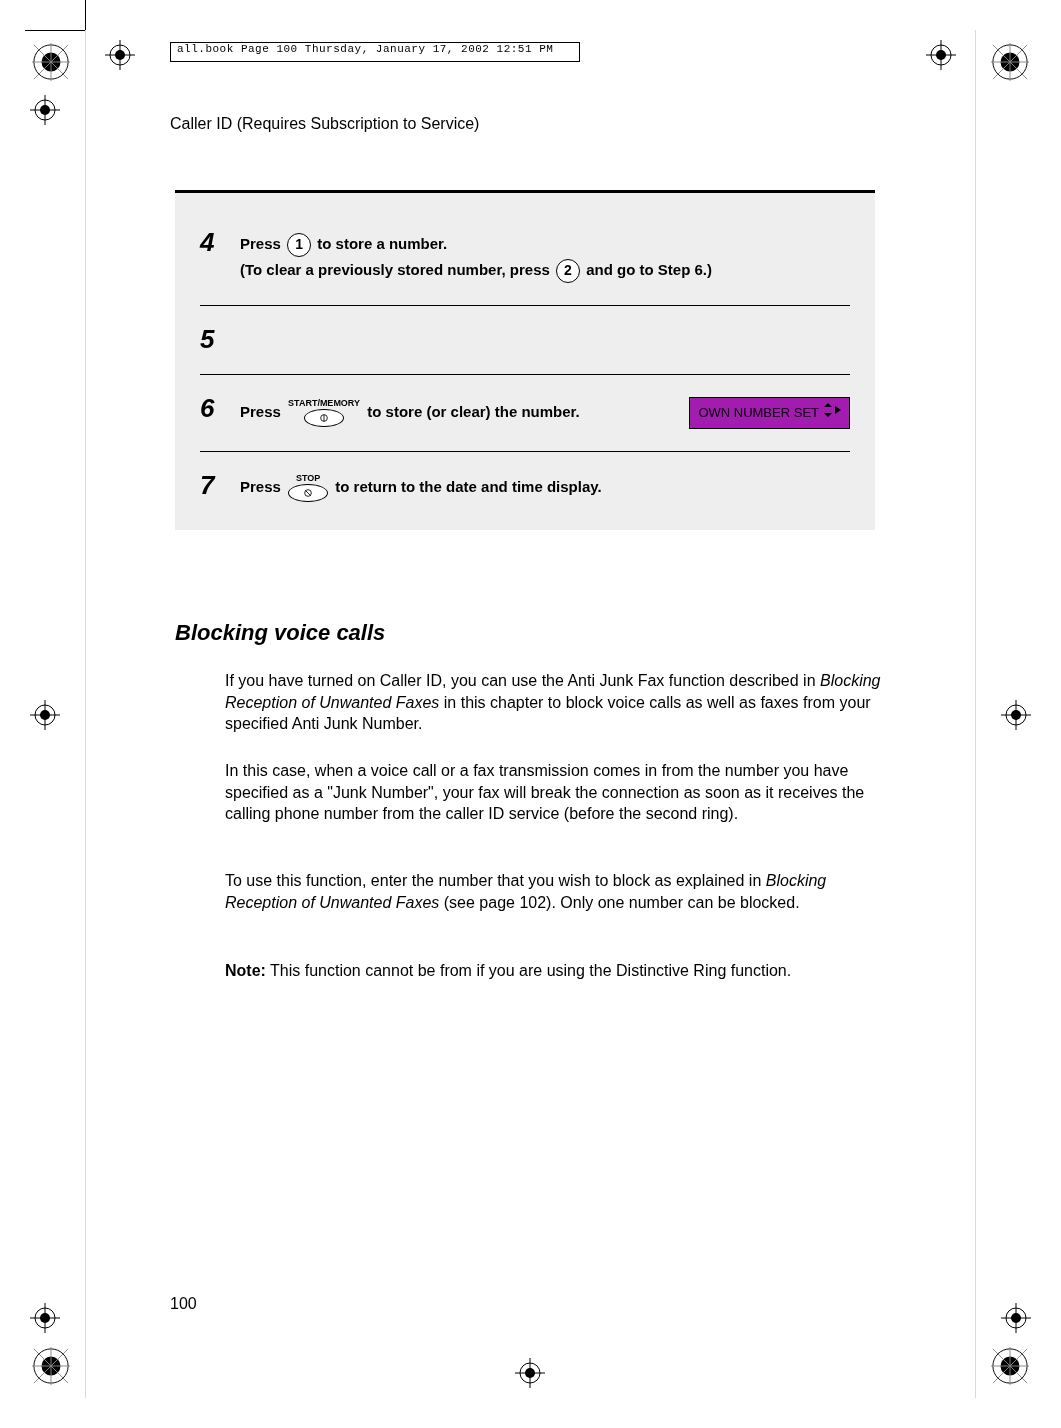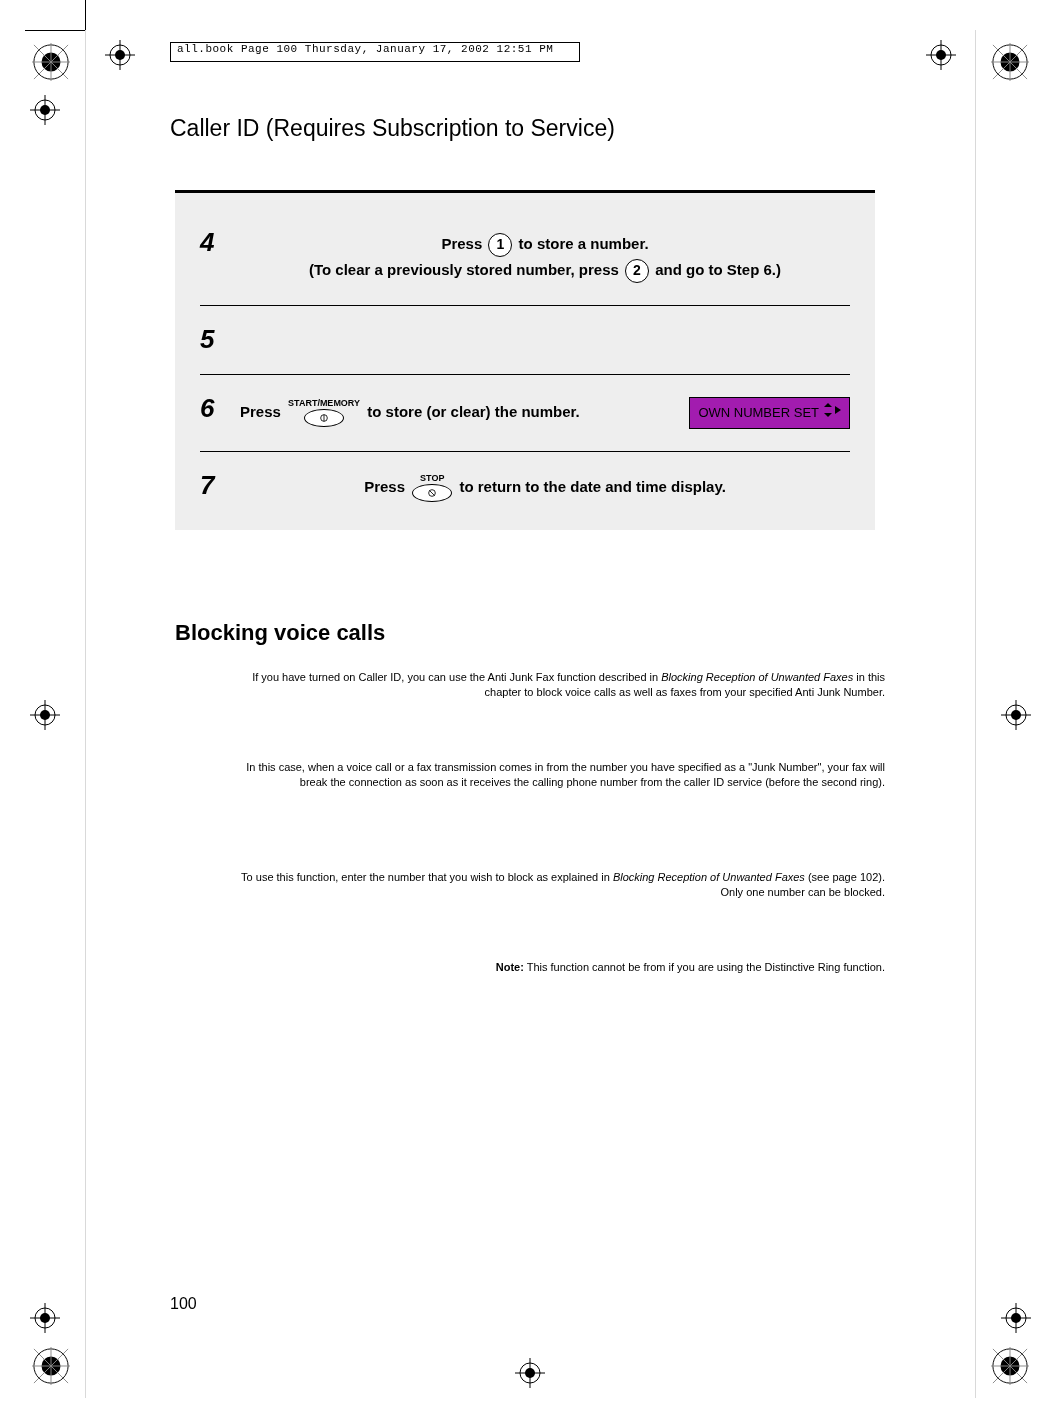--- a/index.html
+++ b/index.html
@@ -10,47 +10,47 @@
   .crop-target svg { width: 100%; height: 100%; }
   .crop-line-v { position: absolute; width: 1px; height: 60px; background: #000; }
   .crop-line-h { position: absolute; width: 60px; height: 1px; background: #000; }
   
   
   .page-frame { position: absolute; left: 85px; top: 30px; width: 890px; height: 1370px; }
   
   
   .header-box { position: absolute; left: 170px; top: 42px; width: 410px; height: 20px; border: 1px solid #000; display: flex; align-items: flex-start; padding: 0 6px; font-size: 11px; font-family: "Courier New", monospace; letter-spacing: 0.5px; }
   
-  .section-title { position: absolute; left: 170px; top: 115px; font-size: 23px; }
+  .section-title { position: absolute; left: 170px; top: 115px; font-size: 16px; }
   
   
   .steps-block { position: absolute; left: 175px; top: 190px; width: 700px; background: #eee; padding: 20px 25px 20px 25px; border-top: 3px solid #000; }
   .step-row { display: flex; gap: 10px; padding: 18px 0; align-items: flex-start; }
   .step-num { font-size: 26px; font-style: italic; font-weight: bold; width: 30px; flex-shrink: 0; line-height: 1; margin-top: -2px; }
-  .step-body { flex: 1; font-size: 15px; font-weight: bold; line-height: 1.7; text-align: center; }
+  .step-body { flex: 1; font-size: 15px; font-weight: bold; line-height: 1.7; }
   .step-body .line2 { }
   .divider { border: none; border-top: 1px solid #000; margin: 4px 0; }
   
   
   .key-circle { display: inline-flex; align-items: center; justify-content: center; width: 24px; height: 24px; border: 1.5px solid #000; border-radius: 50%; font-size: 14px; font-weight: bold; vertical-align: middle; margin: 0 2px; background: #fff; }
   
   
   .oval-btn-wrap { display: inline-flex; flex-direction: column; align-items: center; vertical-align: middle; margin: 0 3px; }
   .oval-btn-label { font-size: 9px; font-weight: bold; line-height: 1; margin-bottom: 1px; }
   .oval-btn { width: 40px; height: 18px; border: 1.5px solid #000; border-radius: 50%/50%; background: #fff; display: flex; align-items: center; justify-content: center; }
   .oval-btn svg { width: 10px; height: 10px; }
   
   
   .display-box { border: 1.5px solid #000; padding: 4px 8px; font-size: 13px; font-weight: normal; display: flex; align-items: center; gap: 4px; background: #a21caf; white-space: nowrap; }
   .step6-wrap { display: flex; justify-content: space-between; align-items: center; width: 100%; }
   .arrows-icon { display: inline-block; }
   
   
-  .heading2 { position: absolute; left: 175px; top: 620px; font-size: 22px; font-weight: bold; }
-  .para { position: absolute; width: 660px; font-size: 11px; line-height: 1.35; text-align: right; }
+  .heading2 { position: absolute; left: 175px; top: 620px; font-size: 22px; font-style: italic; font-weight: bold; }
+  .para { position: absolute; width: 660px; font-size: 16px; line-height: 1.35; }
   .para em { font-style: italic; }
   .p1 { left: 225px; top: 670px; }
   .p2 { left: 225px; top: 760px; }
   .p3 { left: 225px; top: 870px; }
   .p4 { left: 225px; top: 960px; }
   .p4 strong { font-weight: bold; }
   
   .page-number { position: absolute; left: 170px; top: 1295px; font-size: 16px; font-weight: normal; }
 </style>
 </head>

